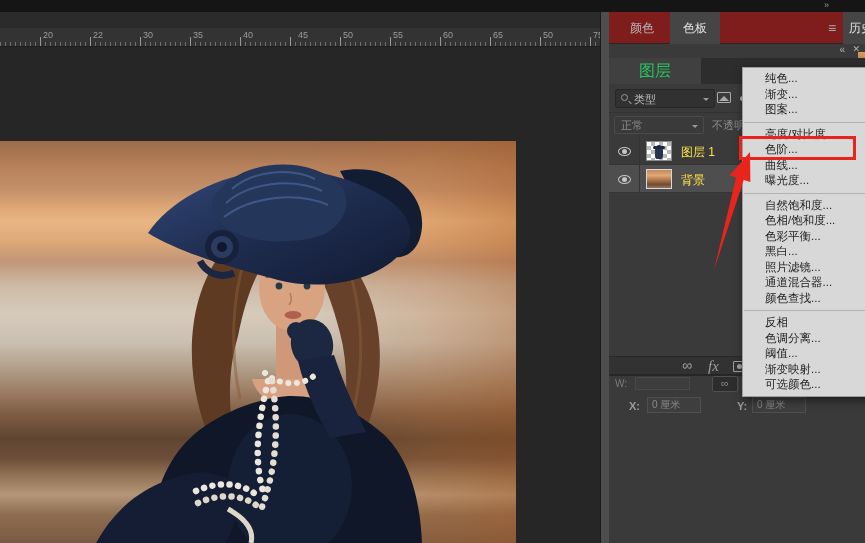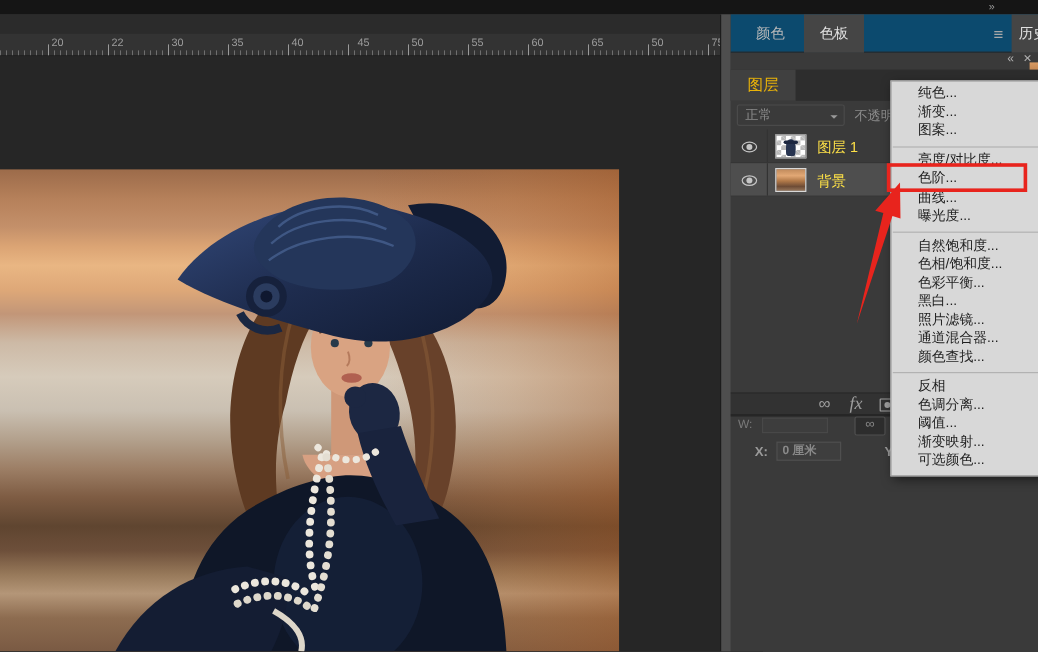--- a/index.html
+++ b/index.html
@@ -22,33 +22,33 @@
   .ruler .major{position:absolute;left:40px;right:0;bottom:0;height:9px;
     background:repeating-linear-gradient(90deg,#9a9a9a 0 1px,transparent 1px 50px);}
   .rn{position:absolute;top:2px;font-size:9px;color:#9c9c9c;}
   
   .photo{position:absolute;left:0;top:129px;width:516px;height:402px;}
   .photo svg{display:block;}
   
   .vdivider{position:absolute;left:600px;top:12px;width:9px;height:531px;background:#4e4e4e;border-left:1px solid #1c1c1c;}
   
   .panel{position:absolute;left:609px;top:12px;width:256px;height:531px;background:#3a3a3a;font-size:11px;color:#cfcfcf;}
-  .tabbar1{position:relative;height:32px;background:#0c4a6e;border-bottom:1px solid #262626;}
+  .tabbar1{position:relative;height:32px;background:#7f1d1d;border-bottom:1px solid #262626;}
   .tab{display:inline-block;height:32px;line-height:32px;padding:0 13px;font-size:12px;color:#b9b9b9;}
   .tab.active{background:#454545;color:#e2e2e2;}
   .tab-color{margin-left:8px;}
   .hamb{position:absolute;font-size:14px;color:#a8a8a8;}
   .hamb1{left:219px;top:8px;}
   .tab-history{position:absolute;left:234px;top:0;width:22px;overflow:hidden;white-space:nowrap;background:#454545;color:#e2e2e2;height:32px;line-height:32px;padding-left:6px;font-size:12px;}
   .rowcollapse{position:relative;height:14px;background:#3a3a3a;}
   .coll{position:absolute;right:22px;top:0px;font-size:10px;color:#b0b0b0;letter-spacing:-2px;}
   .closex{position:absolute;right:5px;top:0px;font-size:9px;color:#b0b0b0;}
   .hist-thumb{position:absolute;right:0px;top:8px;width:7px;height:26px;background:linear-gradient(180deg,#d79a63,#b07442,#7c5233);}
   .tabbar2{position:relative;height:26px;background:#2d2d2d;}
-  .tab2{display:inline-block;height:26px;line-height:26px;padding:0 14px;background:#404040;color:#eab308;font-size:13px;}
+  .tab2{display:inline-block;height:26px;line-height:26px;padding:0 30px;background:#404040;color:#22c55e;font-size:16px;}
   .hamb2{left:236px;top:5px;}
   
   .filterrow{position:relative;height:29px;border-bottom:1px solid #333;}
   .searchbox{position:absolute;left:6px;top:5px;width:100px;height:19px;background:#313131;border:1px solid #272727;border-radius:2px;color:#bdbdbd;line-height:17px;}
   .mag{position:absolute;left:5px;top:4px;width:7px;height:7px;border:1px solid #9a9a9a;border-radius:50%;}
   .mag::after{content:'';position:absolute;left:6px;top:7px;width:4px;height:1px;background:#9a9a9a;transform:rotate(45deg);}
   .searchbox .lbl{position:absolute;left:18px;top:1px;}
   .ddchev{position:absolute;right:5px;top:8px;width:0;height:0;border:3px solid transparent;border-top-color:#9a9a9a;}
   .fic{position:absolute;top:7px;color:#b5b5b5;font-size:12px;}
   .pic-icon{left:108px;top:8px;width:14px;height:11px;border:1px solid #aaa;border-radius:1px;}
@@ -95,21 +95,21 @@
   .bi-new::after{content:'';position:absolute;right:-1px;top:-1px;border-left:4px solid transparent;border-top:4px solid #323232;border-right:1px solid #323232;}
   .bi-trash{left:226px;top:4px;width:10px;height:10px;border:1px solid #9f9f9f;border-top:none;border-radius:0 0 2px 2px;}
   .bi-trash::before{content:'';position:absolute;left:-2px;top:-2px;width:12px;height:1px;background:#9f9f9f;}
   
   .proprow1{position:relative;height:17px;opacity:.8;}
   .proprow1 .plbl{position:absolute;top:2px;color:#8a8a8a;font-size:10px;}
   .pfield{position:absolute;top:1px;width:55px;height:13px;background:#3e3e3e;border:1px solid #4c4c4c;}
   .linkbtn{position:absolute;left:103px;top:0px;width:26px;height:16px;background:#2b2b2b;border:1px solid #555;border-radius:2px;color:#9a9a9a;text-align:center;line-height:13px;font-size:11px;}
   .proprow2{position:relative;height:27px;}
   .proprow2 .plbl{position:absolute;top:7px;color:#9a9a9a;font-size:11px;font-weight:bold;}
-  .xyfield{position:absolute;top:4px;width:54px;height:16px;background:#3e3e3e;border:1px solid #4f4f4f;color:#8a8a8a;font-size:10px;line-height:14px;padding-left:4px;font-weight:bold;}
+  .xyfield{position:absolute;top:4px;width:54px;height:16px;background:#3e3e3e;border:1px solid #4f4f4f;color:#8a8a8a;font-size:10px;line-height:14px;padding-left:4px;}
   
   .menu{position:absolute;left:742px;top:67px;width:130px;background:#d8d8d8;border:1px solid #9e9e9e;
         box-shadow:2px 3px 9px rgba(0,0,0,.55);padding:3px 0;z-index:5;}
   .mi{height:15.5px;line-height:15.5px;padding-left:22px;font-size:11.5px;color:#1e1e1e;white-space:nowrap;}
   .msep{height:1px;background:#b2b2b2;margin:4px 1px;}
   
   .redbox{position:absolute;left:739px;top:136px;width:117px;height:24px;border:3px solid #e8241d;z-index:7;}
   .arrow{position:absolute;left:700px;top:145px;z-index:7;}
 </style>
 </head>
@@ -233,20 +233,29 @@
   <div class="rowcollapse">
     <span class="coll">«</span>
     <span class="closex">✕</span>
     <span class="hist-thumb"></span>
   </div>
   <div class="tabbar2">
     <span class="tab2">图层</span>
     <span class="hamb hamb2">≡</span>
   </div>
 
+  <div class="filterrow">
+    <div class="searchbox">
+      <span class="mag"></span>
+      <span class="lbl">类型</span>
+      <span class="ddchev"></span>
+    </div>
+    <span class="fic pic-icon"></span>
+    <span class="fic half-icon">◐</span>
+  </div>
 
   <div class="blendrow">
     <div class="blendsel">
       <span>正常</span>
       <span class="ddchev"></span>
     </div>
     <span class="opac">不透明度:</span>
   </div>
 
 

